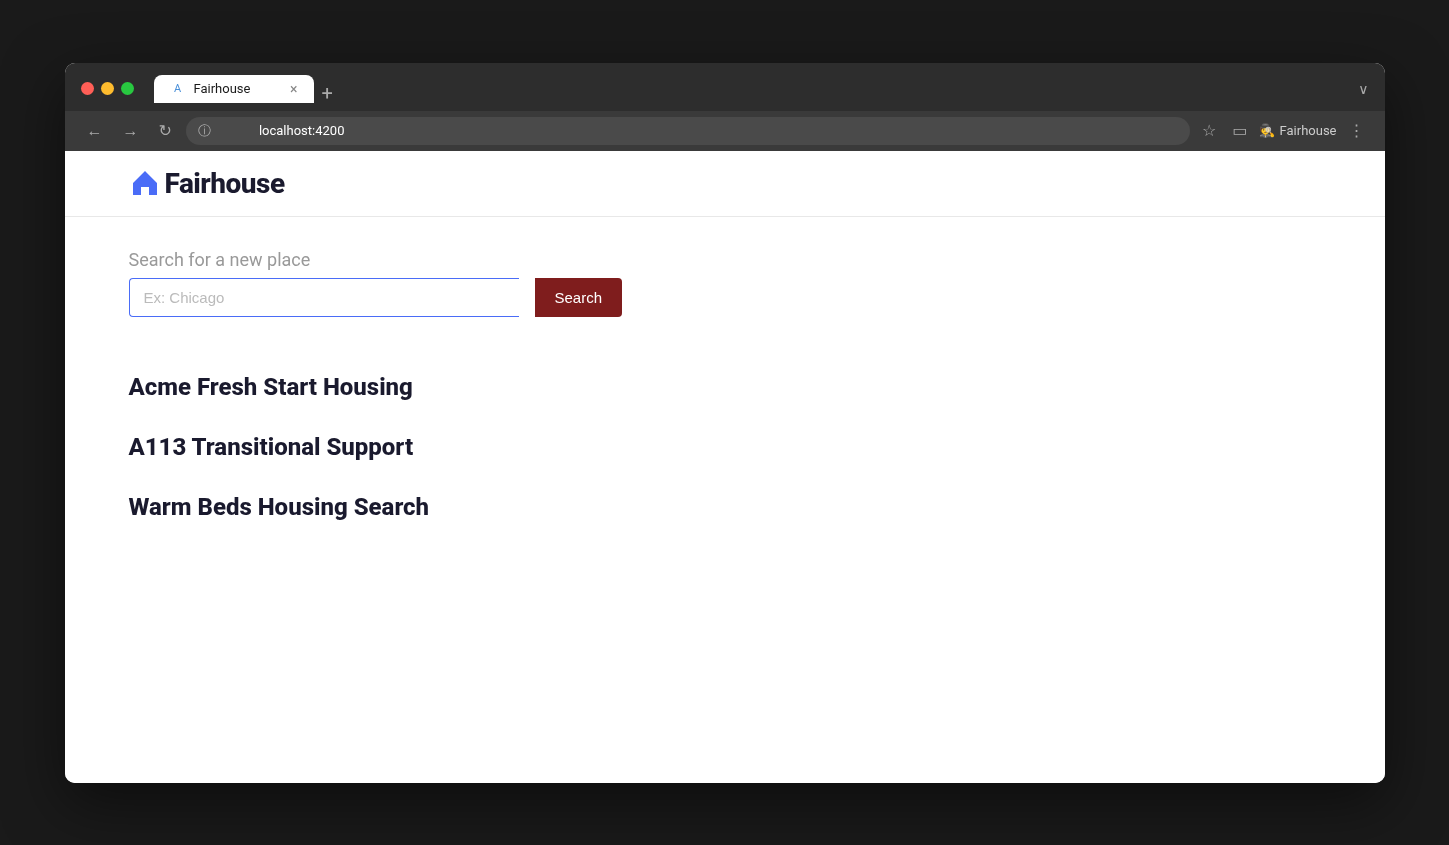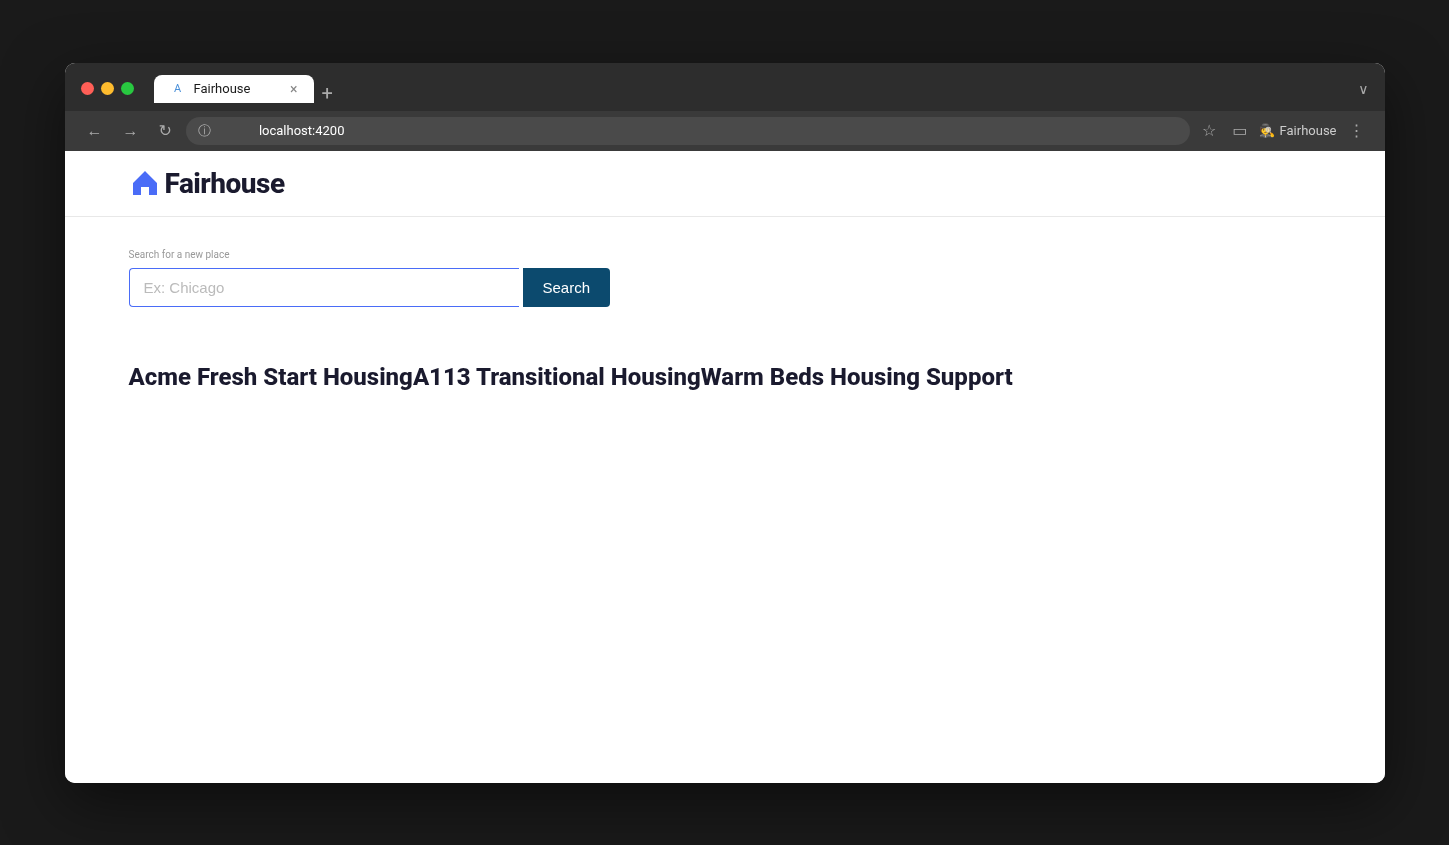--- a/index.html
+++ b/index.html
@@ -229,61 +229,61 @@
       font-weight: 800;
       color: #1a1a2e;
       letter-spacing: -0.5px;
     }
 
     .page-main {
       padding: 32px 64px;
     }
 
     .search-label {
-      font-size: 10px;
+      font-size: 18px;
       color: #999;
       margin-bottom: 8px;
     }
 
     .search-row {
       display: flex;
       align-items: stretch;
-      gap: 4px;
+      gap: 16px;
       margin-bottom: 40px;
     }
 
     .search-input {
       width: 390px;
       border: 1.5px solid #4a6cf7;
       border-right: none;
       border-radius: 4px 0 0 4px;
       padding: 10px 14px;
       font-size: 15px;
       color: #333;
       outline: none;
     }
 
     .search-input::placeholder {
       color: #bbb;
     }
 
     .search-button {
-      background: #0c4a6e;
+      background: #7f1d1d;
       color: #ffffff;
       border: none;
       border-radius: 0 4px 4px 0;
       padding: 10px 20px;
       font-size: 15px;
       cursor: pointer;
       font-weight: 500;
     }
 
     .housing-list {
       display: flex;
-      flex-direction: row;
+      flex-direction: column;
       gap: 0;
     }
 
     .housing-item {
       padding: 16px 0;
       cursor: pointer;
     }
 
     .housing-item-title {
       font-size: 24px;
@@ -356,21 +356,21 @@
           <input class="search-input" type="text" placeholder="Ex: Chicago" style="">
           <button class="search-button">Search</button>
         </div>
       </div>
 
       <div class="housing-list">
         <div class="housing-item">
           <div class="housing-item-title">Acme Fresh Start Housing</div>
         </div>
         <div class="housing-item">
-          <div class="housing-item-title">A113 Transitional Housing</div>
+          <div class="housing-item-title">A113 Transitional Support</div>
         </div>
         <div class="housing-item">
-          <div class="housing-item-title">Warm Beds Housing Support</div>
+          <div class="housing-item-title">Warm Beds Housing Search</div>
         </div>
       </div>
     </div>
   </div>
 </div>
 
 </body></html>

